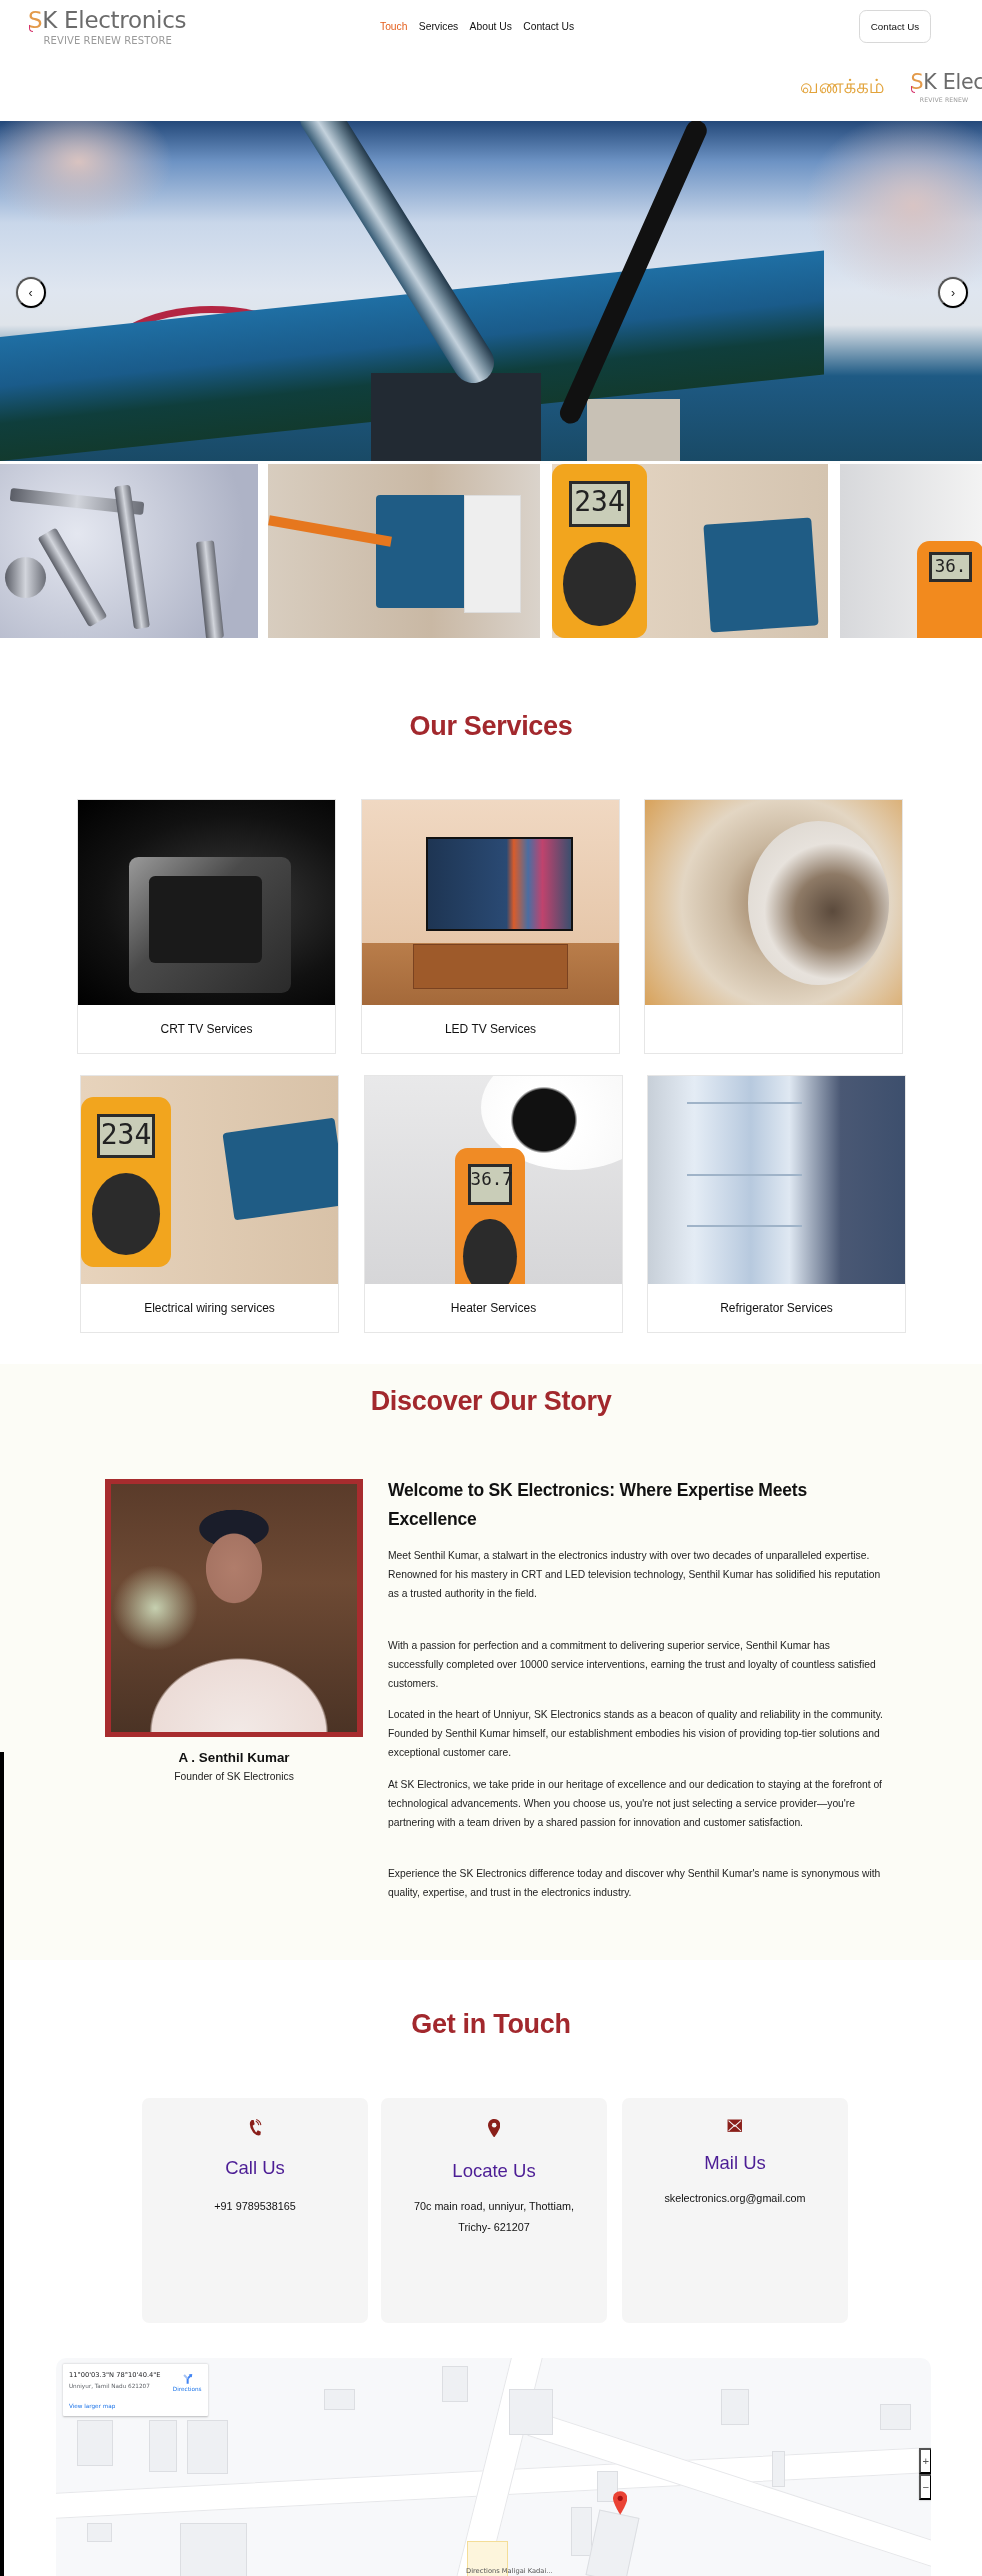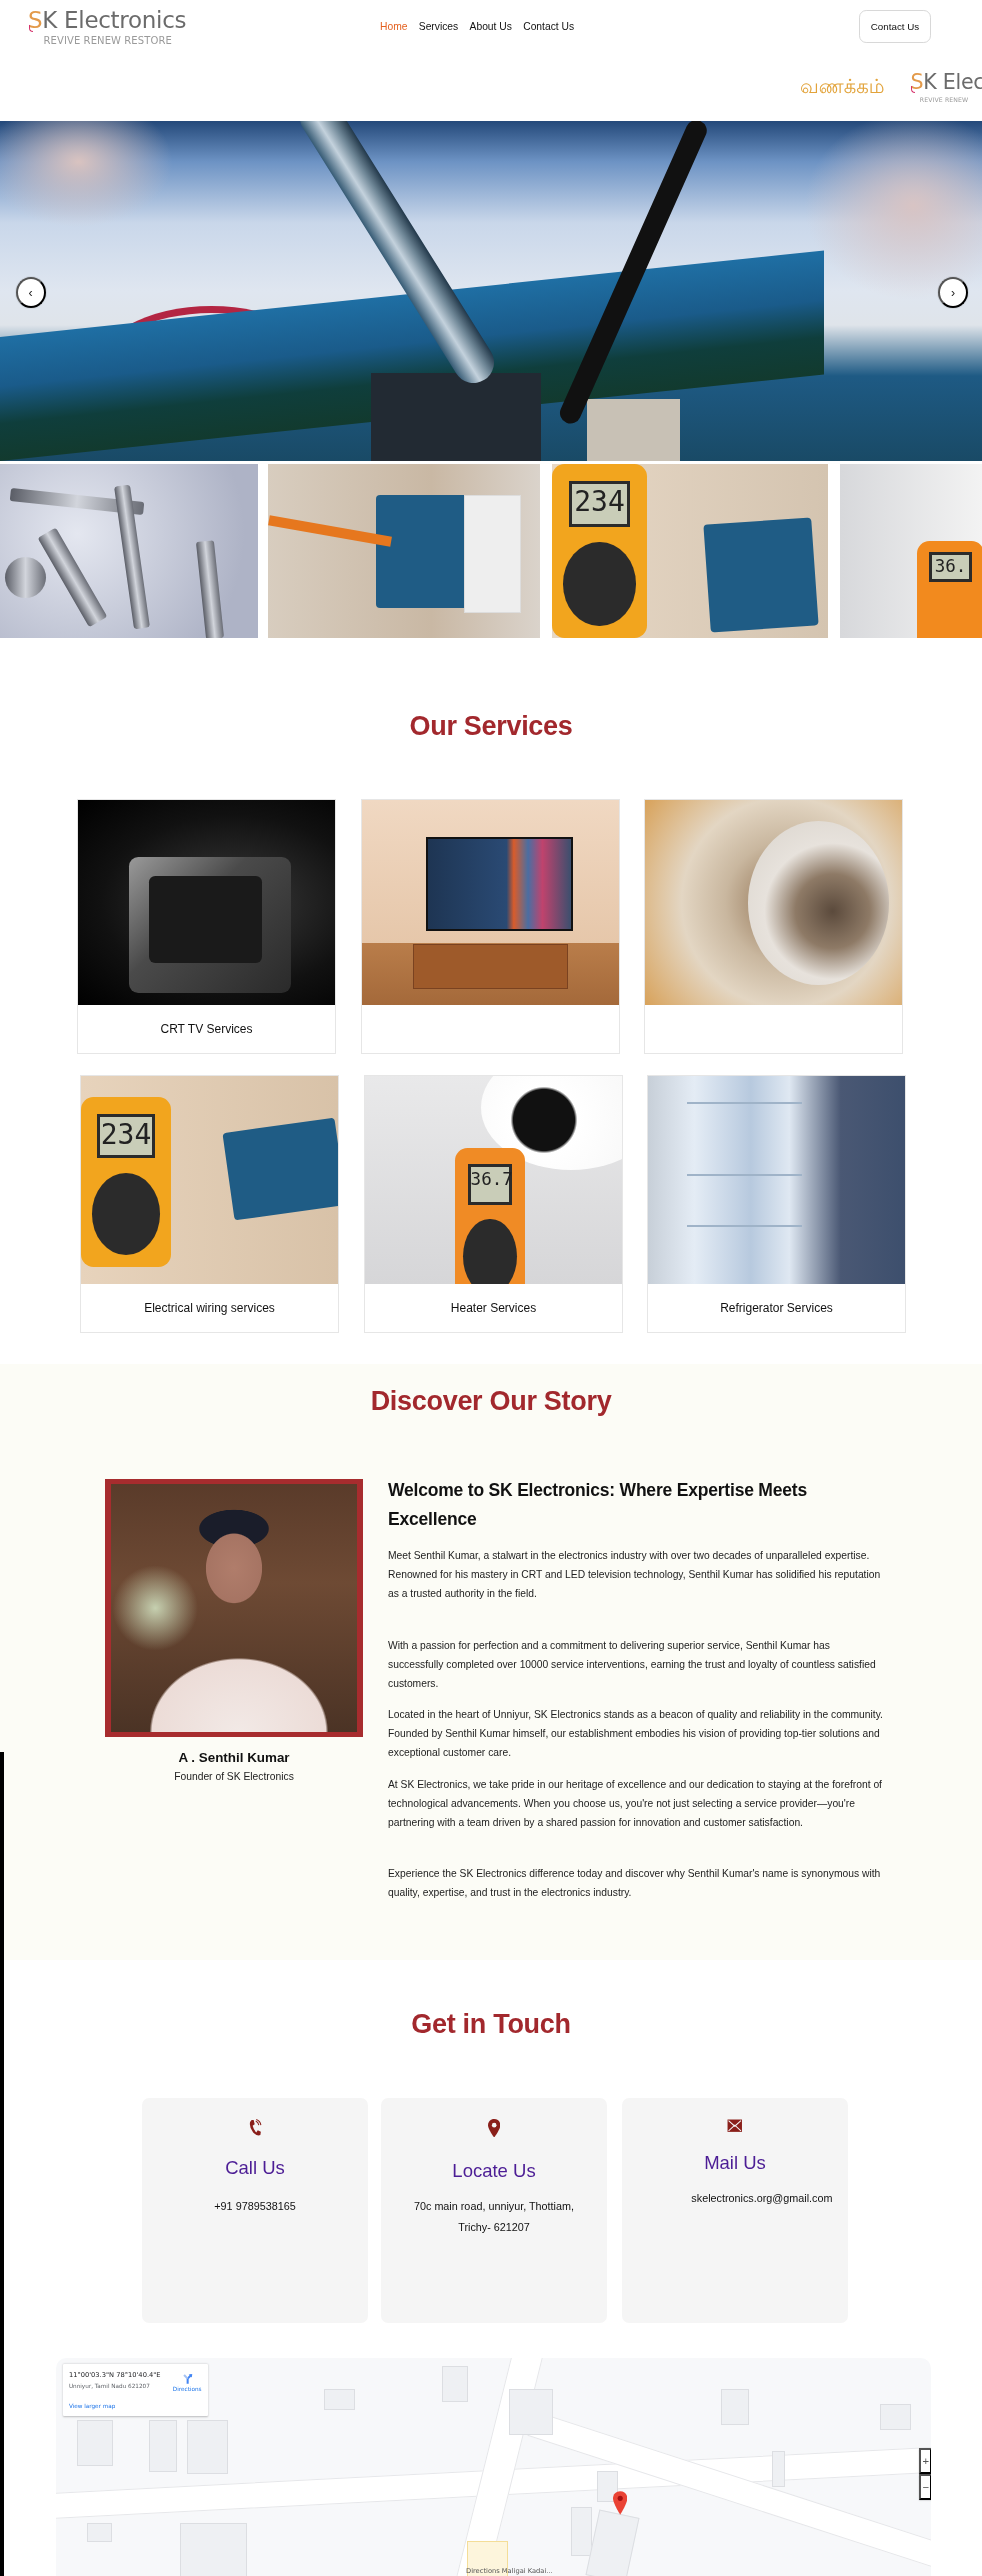--- a/index.html
+++ b/index.html
@@ -115,21 +115,21 @@
 </style>
 </head>
 <body>
 
 <header class="header">
   <div class="logo">
     <div class="logo-main"><span class="logo-s">S</span><span>K Electronics</span></div>
     <div class="logo-tag">REVIVE RENEW RESTORE</div>
   </div>
   <nav class="nav">
-    <a class="active">Home</a>
+    <a class="active">Touch</a>
     <a>Services</a>
     <a>About Us</a>
     <a>Contact Us</a>
   </nav>
   <button class="header-cta">Contact Us</button>
 </header>
 
 <div class="marquee">
   <div class="marquee-inner">
     <span class="tamil">வணக்கம்</span>
@@ -188,20 +188,21 @@
   <div class="svc-img img-crt">
       <div class="tv"></div>
     </div>
   <div class="svc-label">CRT TV Services</div>
 </div>
 <div class="svc-card" style="left:361px;top:799px;height:255px;">
   <div class="svc-img img-led">
       <div class="screen"></div>
       <div class="cabinet"></div>
     </div>
+  <div class="svc-label">LED TV Services</div>
 </div>
 <div class="svc-card" style="left:644px;top:799px;height:255px;">
   <div class="svc-img img-fan">
       <div class="housing"></div>
     </div>
 </div>
 
 <div class="svc-card" style="left:80px;top:1075px;height:258px;">
   <div class="svc-img img-wire" style="height:208px;">
     <div class="meter" style="left:0;top:20.6px;width:90px;height:170px;">
@@ -270,21 +271,21 @@
 </div>
 <div class="contact-card" style="left:622px;">
   <div class="c-icon" style="top:20.6px;">
     <svg width="15.5" height="13.4" viewBox="0 0 30 26">
         <rect x="1" y="1" width="28" height="24" fill="#8a1f1a"></rect>
         <path d="M3 3 L15 14 L27 3" stroke="#f5f5f5" stroke-width="2" fill="none"></path>
         <path d="M3 23 L15 12 L27 23" stroke="#f5f5f5" stroke-width="2" fill="none"></path>
       </svg>
   </div>
   <div class="c-title" style="top:54px;">Mail Us</div>
-  <div class="c-text" style="top:90px;text-align:right;">skelectronics.org@gmail.com</div>
+  <div class="c-text" style="top:90px;">skelectronics.org@gmail.com</div>
 </div>
 
 <div class="map">
   <div class="road" style="left:-10.3px;top:111px;width:927px;height:26px;transform:rotate(-3deg);"></div>
   <div class="road" style="left:422px;top:-20.6px;width:31px;height:309px;transform:rotate(14deg);"></div>
   <div class="road" style="left:464px;top:124px;width:464px;height:26px;transform:rotate(18deg);"></div>
   <div class="bldg" style="left:20.6px;top:62px;width:36px;height:46px;"></div>
   <div class="bldg" style="left:93px;top:62px;width:28px;height:52px;"></div>
   <div class="bldg" style="left:131px;top:62px;width:41px;height:54px;"></div>
   <div class="bldg" style="left:31px;top:165px;width:25px;height:18.5px;"></div>

